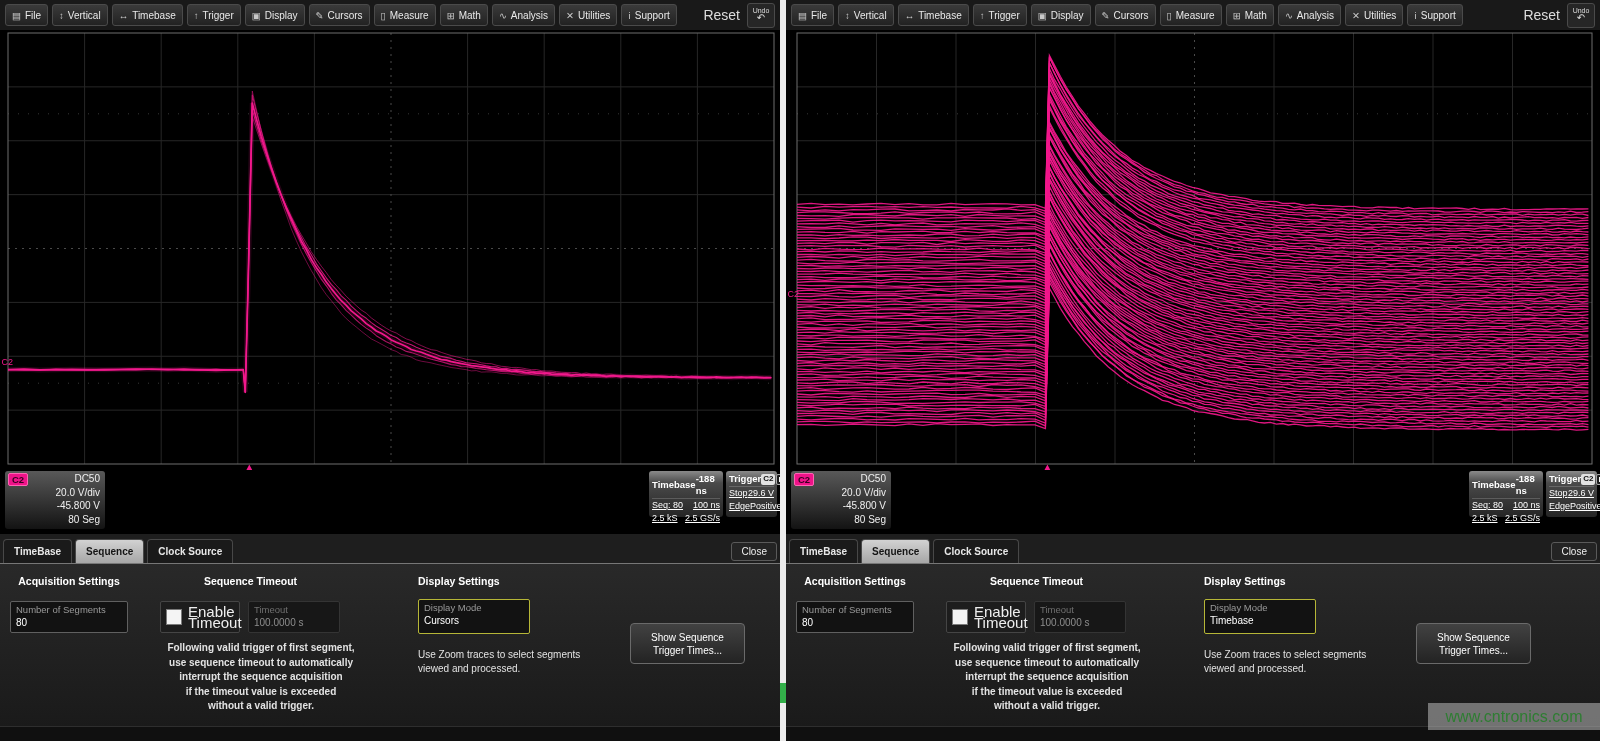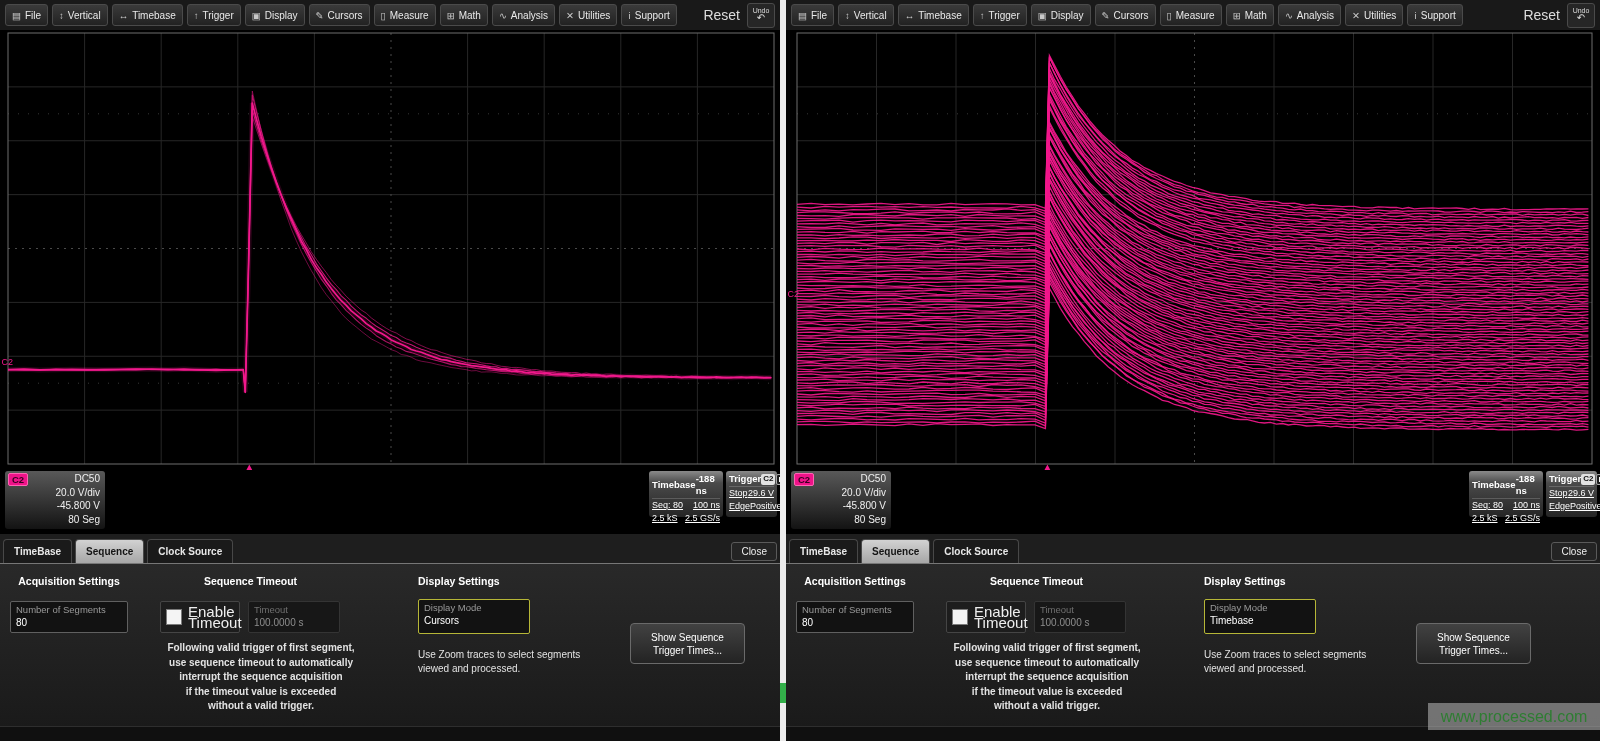--- a/index.html
+++ b/index.html
@@ -76,21 +76,21 @@
   .divgreen{position:absolute;left:780px;top:683px;width:6px;height:20px;background:#33b04a;}
   .watermark{position:absolute;right:0;top:703px;width:172px;height:27px;background:rgba(187,187,187,.55);
        color:#2e7d32;font-size:16px;display:flex;align-items:center;justify-content:center;z-index:5;}
 </style>
 </head>
 <body>
 
 <div id="app">
   <div class="divider"></div>
   <div class="divgreen"></div>
-  <div class="watermark">www.processed.com</div>
+  <div class="watermark">www.cntronics.com</div>
 <div class="panel" style="left: 0px; width: 780px;">
     <div class="menubar">
       <button class="mbtn">
           <span class="mico">▤</span>
           <span>File</span>
         </button>
       <button class="mbtn">
           <span class="mico">↕</span>
           <span>Vertical</span>
         </button>

